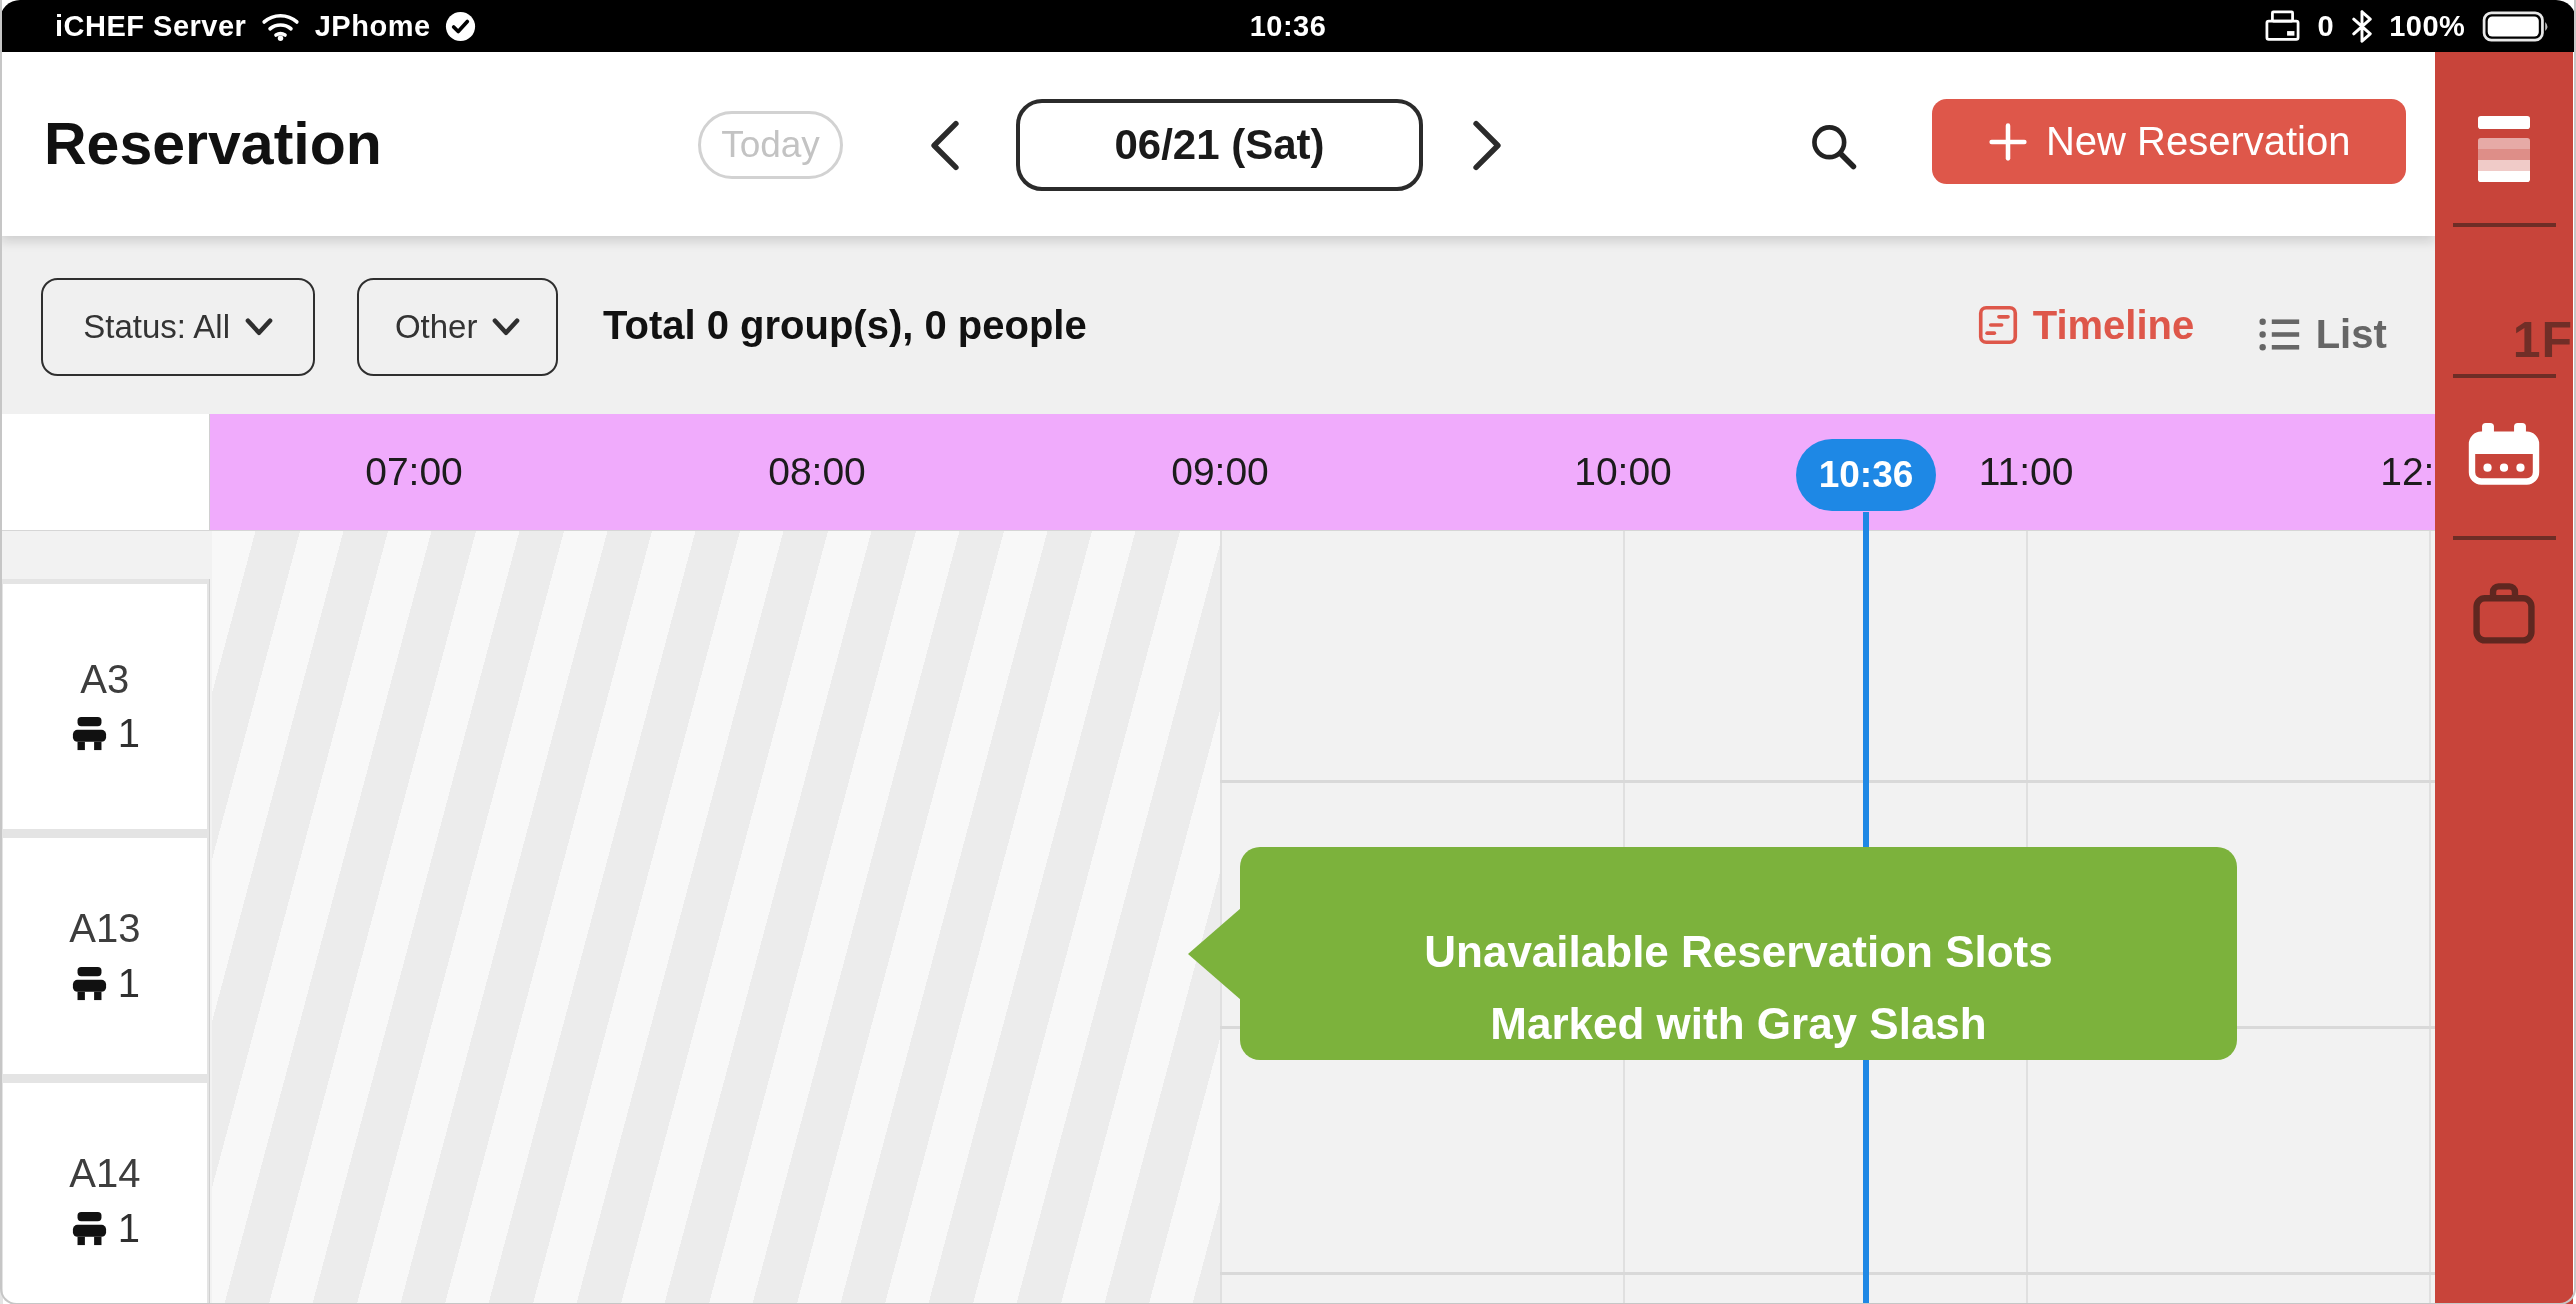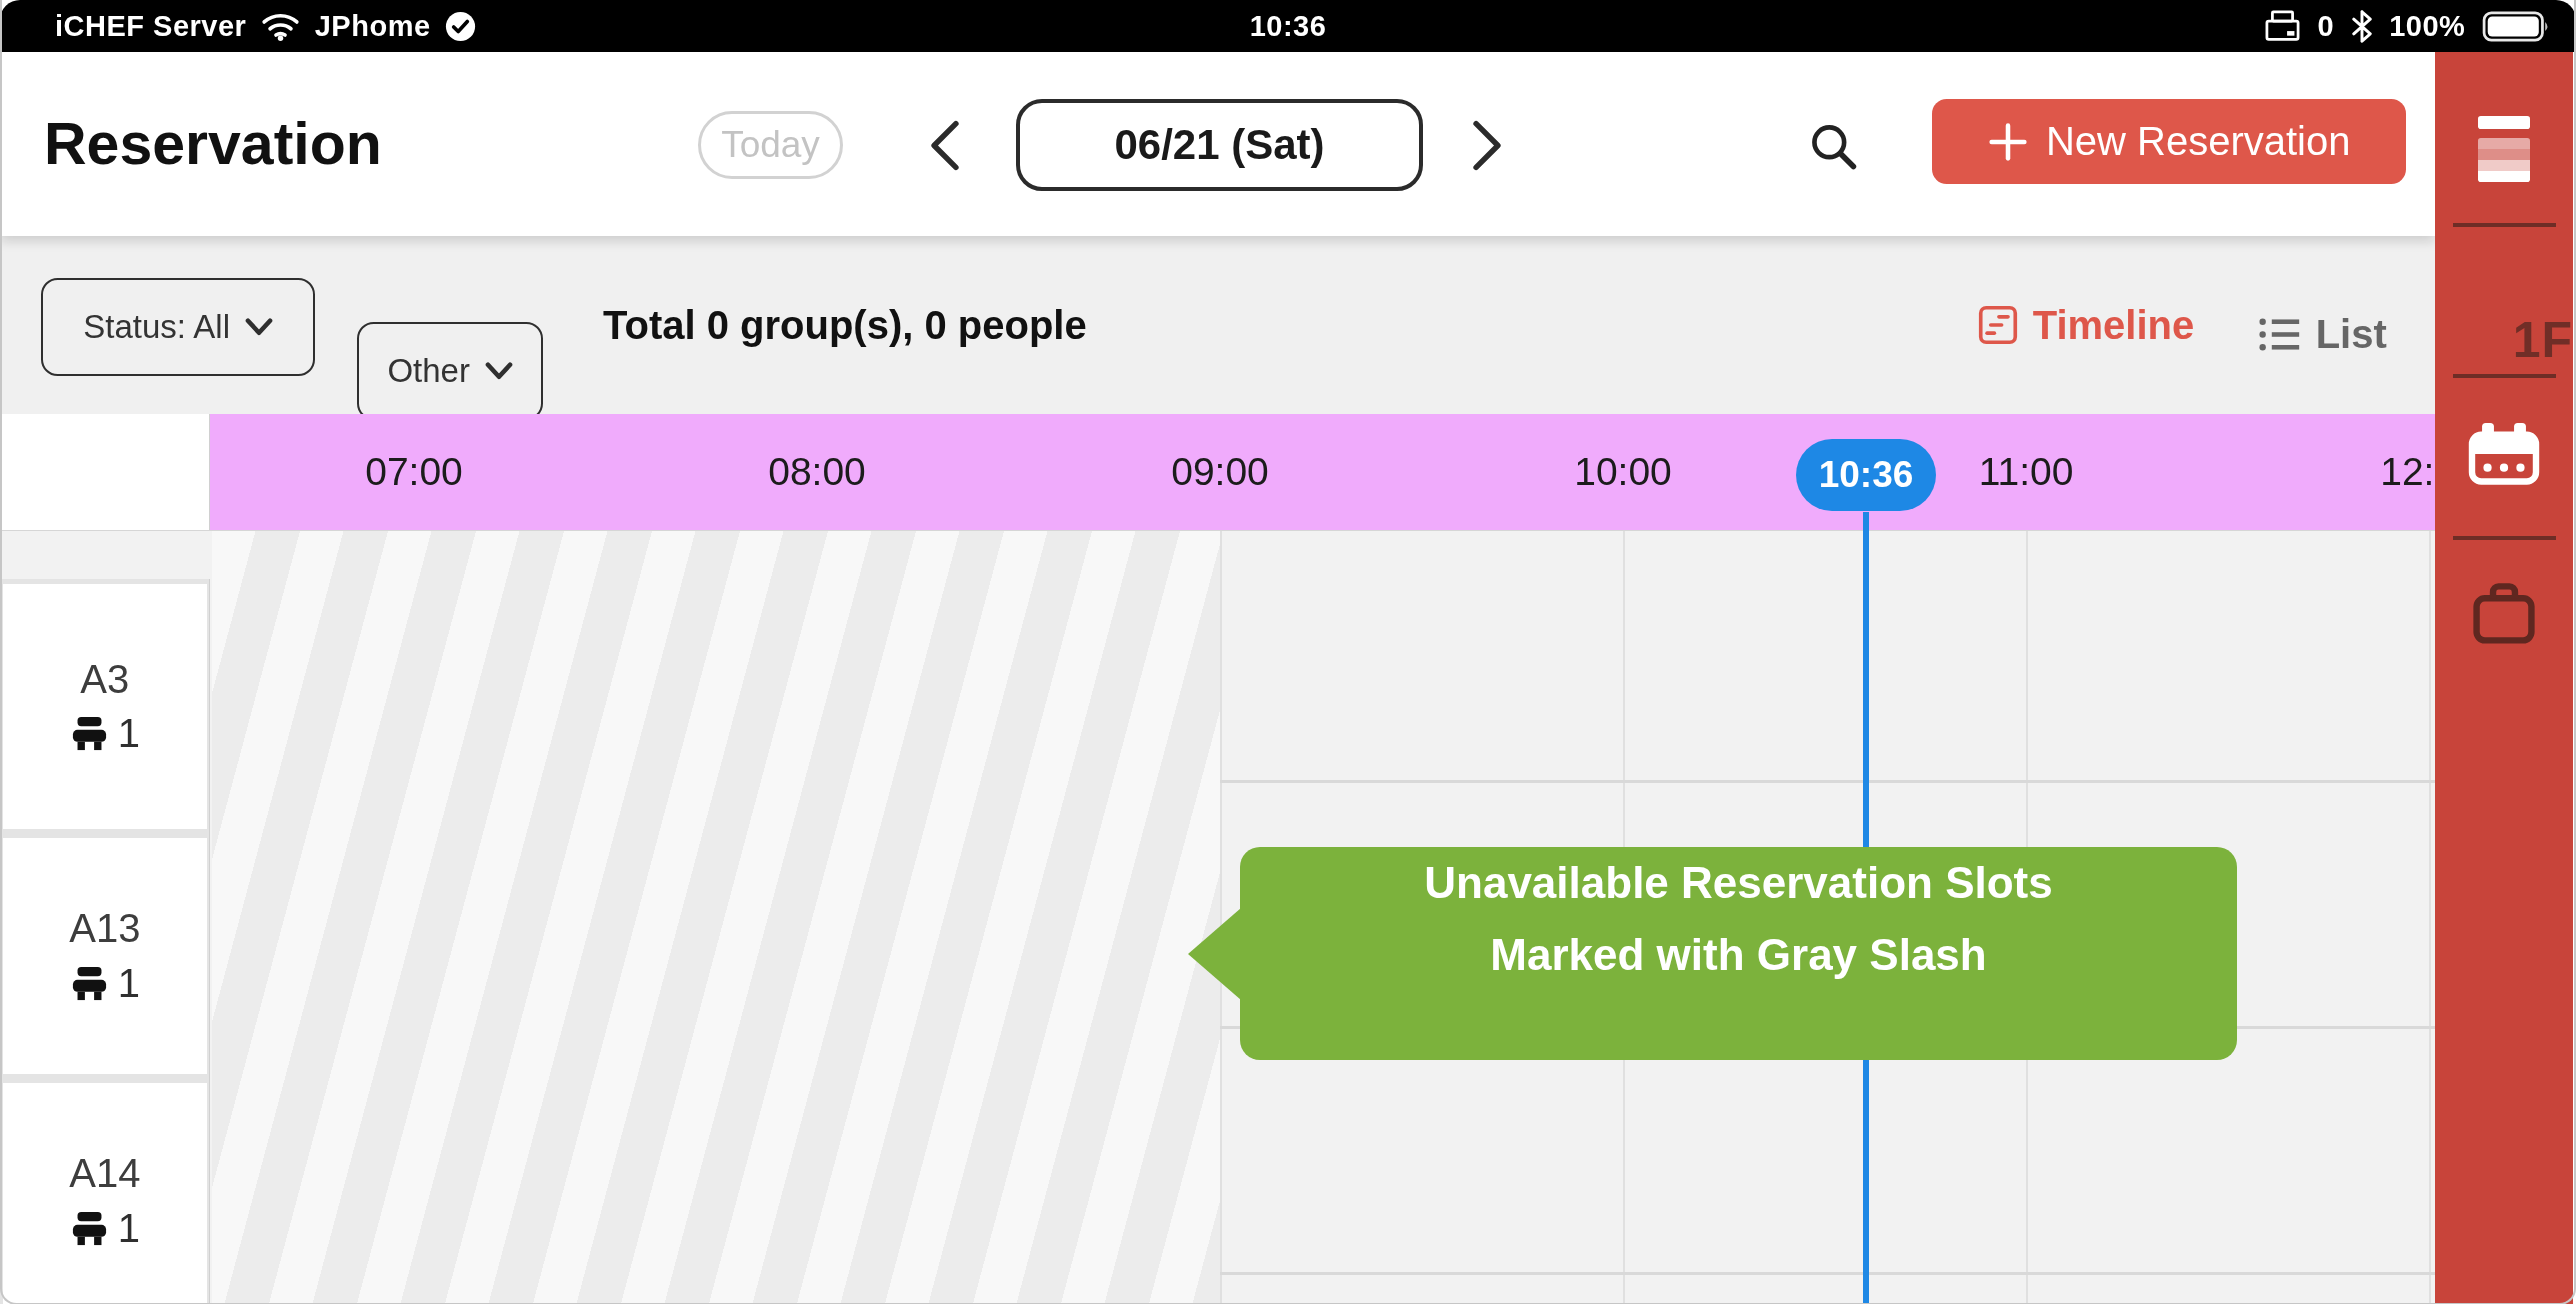--- a/index.html
+++ b/index.html
@@ -48,21 +48,21 @@
   .new-res-btn { position:absolute; left:1932px; top:47px; width:474px; height:85px; background:#DE574A;
                  border-radius:14.7px; display:flex; align-items:center; justify-content:center; gap:18.4px;
                  color:#fff; font-size:40px; }
 
   
   .filterbar { position:absolute; left:0; top:184px; width:100%; height:178px; background:#f0f0f0; }
   .pill-btn { position:absolute; top:42px; height:98px; border:2.8px solid #2f2f2f; border-radius:16.6px;
               display:flex; align-items:center; justify-content:center; gap:14.7px; font-size:33px;
               color:#333; background:transparent; }
   .status-btn { left:41px; width:274px; }
-  .other-btn { left:357px; width:186px;margin-top:44px; }
+  .other-btn { left:357px; width:201px; }
   .summary { position:absolute; left:603px; top:0; height:100%; display:flex; align-items:center;
              font-size:40px; font-weight:bold; color:#111; }
   .vt-timeline { position:absolute; left:1978px; top:0; height:178px; display:flex; align-items:center;
                  gap:14.7px; font-size:40px; font-weight:bold; color:#DE574A; }
   .vt-list { position:absolute; left:2259px; top:0; height:196px; display:flex; align-items:center;
              gap:14.7px; font-size:40px; font-weight:bold; color:#666; }
 
   
   .timebar { position:absolute; left:0; top:362px; width:100%; height:117px; background:#f0abfc;
              border-bottom:1.8px solid #d6d6d6; overflow:hidden; }
@@ -85,21 +85,21 @@
   .table-cell { position:absolute; left:2.8px; width:204px; background:#fff; display:flex; flex-direction:column;
                 align-items:center; justify-content:center; gap:9.2px; }
   .table-name { font-size:40px; color:#3d3d3d; }
   .table-cap { display:flex; align-items:center; gap:9.2px; font-size:40px; color:#2f2f2f; }
 
   .now-line { position:absolute; left:1863px; top:460px; width:5.5px; height:793px; background:#1E88E5; z-index:4; }
 
   
   .tooltip { position:absolute; left:1240px; top:795px; width:997px; height:213px; background:#7CB23C;
              border-radius:20px; z-index:10; display:flex; flex-direction:column; align-items:center;
-             justify-content:flex-start; color:#fff; font-weight:bold; font-size:44px; line-height:72px;
+             justify-content:flex-end; color:#fff; font-weight:bold; font-size:44px; line-height:72px;
              text-align:center; }
   .tooltip-arrow { position:absolute; left:-52px; top:61px; width:0; height:0;
                    border-top:46px solid transparent; border-bottom:46px solid transparent;
                    border-right:53px solid #7CB23C; }
   svg { display:block; }
 </style>
 </head>
 <body>
 
 <div class="stage">

